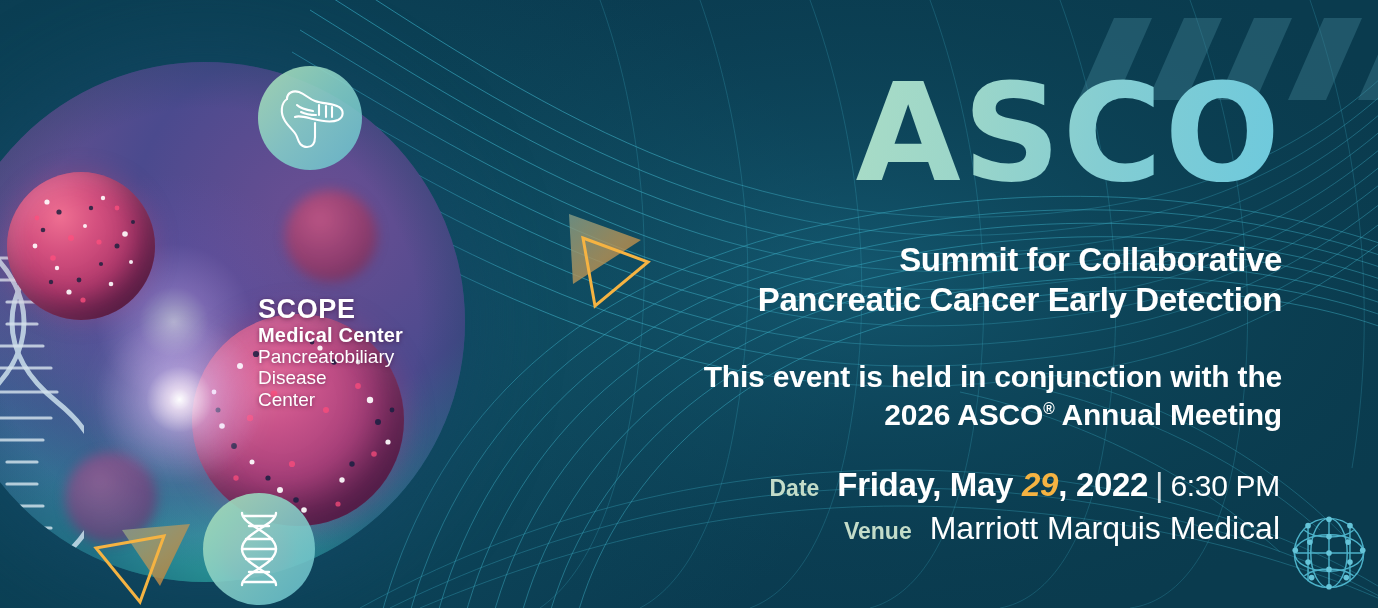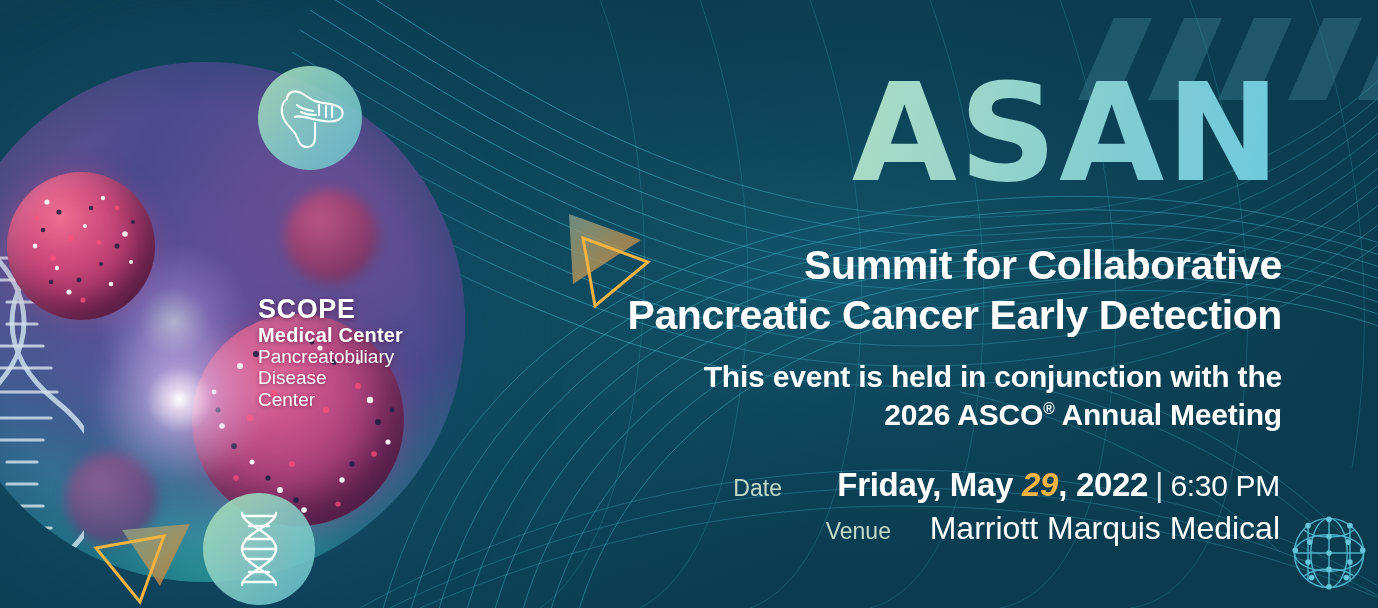--- a/index.html
+++ b/index.html
@@ -90,34 +90,34 @@
     position:absolute;right:0;top:74px;
     font-size:136px;line-height:.88;font-weight:700;letter-spacing:2px;
     font-family:"DejaVu Sans", sans-serif;
     background:linear-gradient(100deg,#a9dcc6 0%,#9cd6c9 26%,#84cdd2 58%,#6dc9dd 100%);
     -webkit-background-clip:text;background-clip:text;color:transparent;
     -webkit-text-fill-color:transparent;
   }
 
   .headline{
     position:absolute;right:0;top:240px;width:800px;
-    color:#ffffff;font-weight:700;font-size:41px;line-height:1.22;
+    color:#ffffff;font-weight:700;font-size:33px;line-height:1.22;
     letter-spacing:-.4px;
   }
   .subhead{
     position:absolute;right:0;top:358px;width:800px;
     color:#ffffff;font-weight:700;font-size:30px;line-height:1.26;letter-spacing:-.2px;
   }
   .subhead sup{font-size:.52em;vertical-align:super;line-height:0;}
 
   .details{position:absolute;right:2px;top:466px;width:800px;}
   .detail-row{display:flex;justify-content:flex-end;align-items:baseline;gap:18px;margin-bottom:6px;}
   .detail-label{
-    color:#c3dcc9;font-size:23px;font-weight:400;
-    width:86px;text-align:left;flex:0 0 86px;
+    color:#c3dcc9;font-size:23px;font-weight:700;
+    width:86px;text-align:right;flex:0 0 86px;
   }
   .detail-value{color:#ffffff;font-size:33px;font-weight:700;letter-spacing:-.3px;white-space:nowrap;}
   .accent-day{color:#f5b342;font-style:italic;}
   .sep{color:#ffffff;font-weight:300;opacity:.85;margin:0 7px;}
   .time{font-weight:400;font-size:30px;text-align:center;}
   .venue-value{font-size:32px;font-weight:400;letter-spacing:0;}
 
   
   .asan{
     position:absolute;left:258px;top:295px;z-index:9;color:#ffffff;
@@ -391,21 +391,21 @@
         <stop offset="55%" stop-color="#b59256"></stop>
         <stop offset="100%" stop-color="#c8802f"></stop>
       </linearGradient>
     </defs>
     <polygon points="44,12 112,6 82,68" fill="url(#trg2)" opacity="0.82"></polygon>
     <polygon points="18,30 86,18 62,84" fill="none" stroke="#f5b342" stroke-width="3"></polygon>
   </svg>
 
   <div class="content">
 
-    <div class="scope">ASAN</div>
+    <div class="scope">ASCO</div>
 
     <div class="headline">
       <div>Summit for Collaborative</div>
       <div>Pancreatic Cancer Early Detection</div>
     </div>
 
     <div class="subhead">
       <div>This event is held in conjunction with the</div>
       <div><span>2026 ASCO</span><sup>®</sup><span> Annual Meeting</span></div>
     </div>

